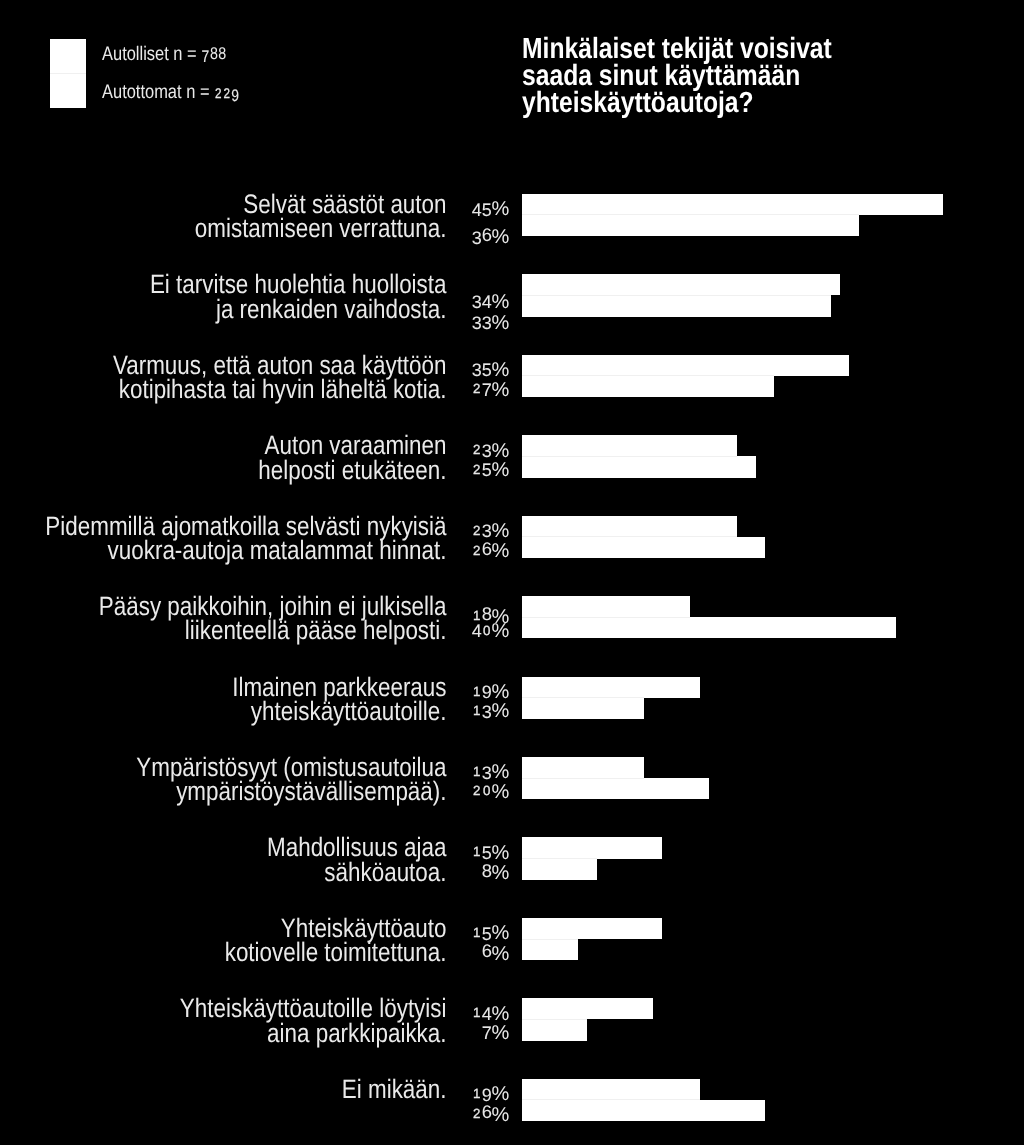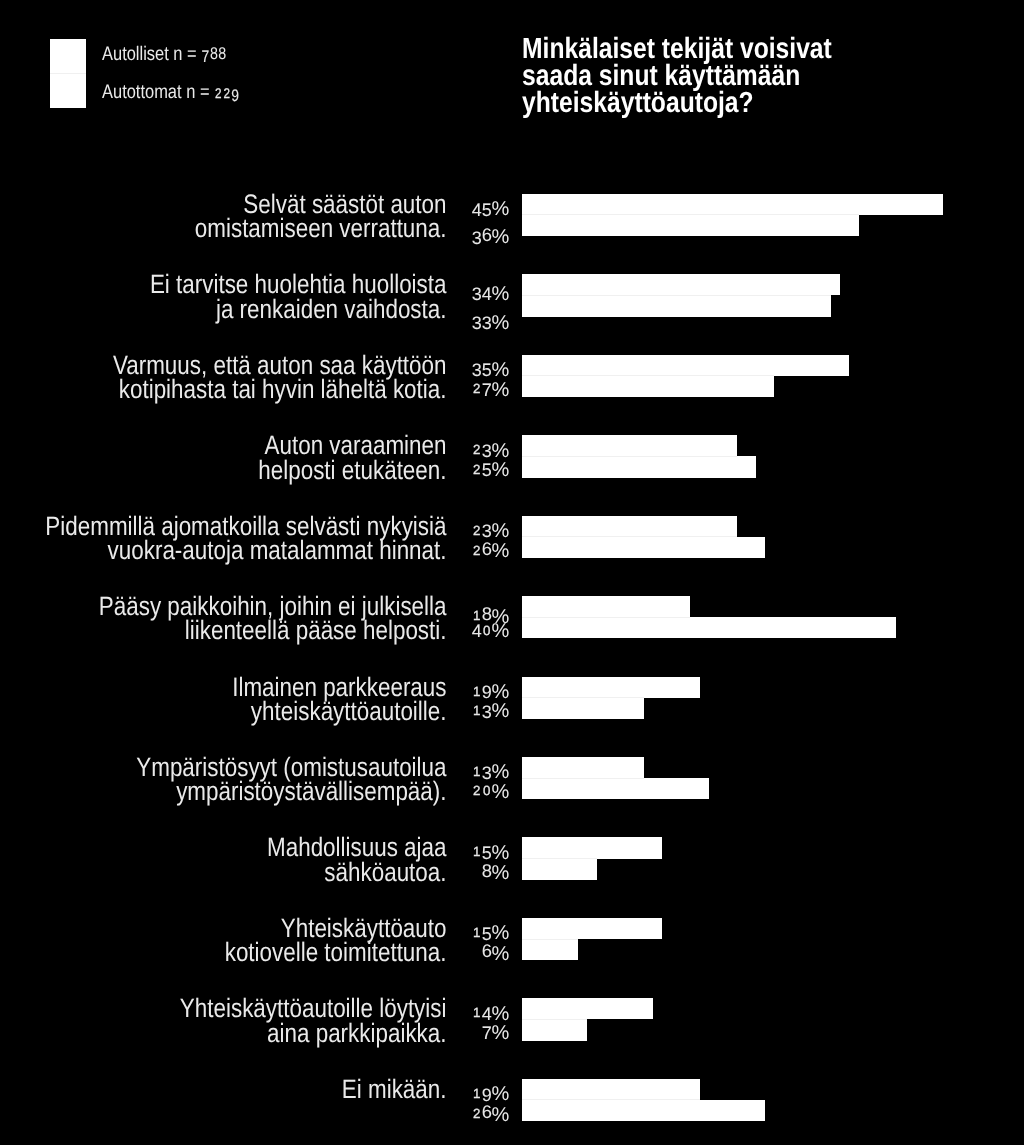--- a/index.html
+++ b/index.html
@@ -96,21 +96,21 @@
         <div class="bar bar1" style="top: 0px; width: 420.75px;"></div>
         <div class="bar bar2" style="top: 21.2px; width: 336.6px;"></div>
         <div class="bar-sep" style="width: 336.6px;"></div>
       </div>
       <div class="row" style="top: 274.25px;">
         <div class="rlabel" style="top: -2px;">
           <div>Ei tarvitse huolehtia huolloista</div>
           <div>ja renkaiden vaihdosta.</div>
         </div>
         <div class="rpct" style="top: 4.1px;">
-          <div style="top: 4px;"><span class="num"><span class="og-d">3</span><span class="og-d">4</span></span><span class="pc">%</span></div>
+          <div style="top: 12px;"><span class="num"><span class="og-d">3</span><span class="og-d">4</span></span><span class="pc">%</span></div>
           <div style="top: 33px;"><span class="num"><span class="og-d">3</span><span class="og-d">3</span></span><span class="pc">%</span></div>
         </div>
         <div class="bar bar1" style="top: 0px; width: 317.9px;"></div>
         <div class="bar bar2" style="top: 21.2px; width: 308.55px;"></div>
         <div class="bar-sep" style="width: 308.55px;"></div>
       </div>
       <div class="row" style="top: 354.7px;">
         <div class="rlabel" style="top: -2px;">
           <div>Varmuus, että auton saa käyttöön</div>
           <div>kotipihasta tai hyvin läheltä kotia.</div>

